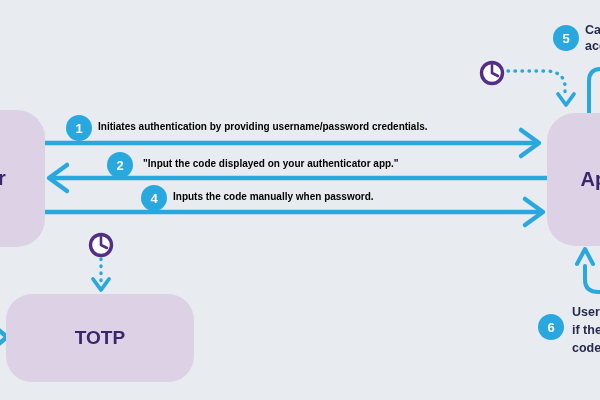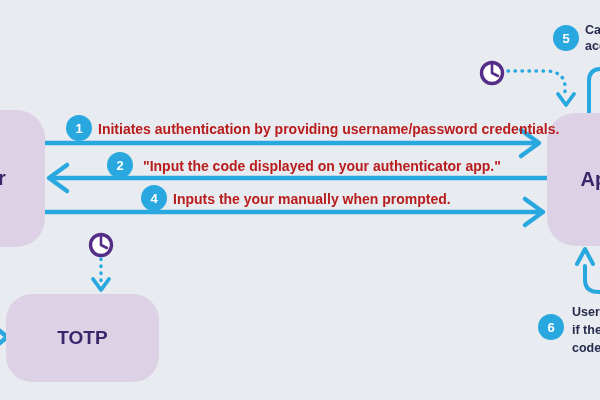--- a/index.html
+++ b/index.html
@@ -17,38 +17,38 @@
     background: #ddd2e5;
     border-radius: 28px;
     display: flex; flex-direction: column;
     align-items: center; justify-content: center;
     color: #38276b;
     font-weight: bold;
     text-align: center;
   }
   .box.user  { left: -78px; top: 110px; width: 123px; height: 137px; font-size: 20px; }
   .box.app   { left: 547px; top: 113px; width: 106px; height: 133px; font-size: 20px; }
-  .box.totp  { left: 6px;  top: 294px; width: 153px; height: 88px; font-size: 19px;
+  .box.totp  { left: 6px;  top: 294px; width: 188px; height: 88px; font-size: 19px;
                line-height: 24px; border-radius: 26px; gap: 8px; }
 
   .badge {
     position: absolute; width: 26px; height: 26px; border-radius: 50%;
     background: #29a8e0; color: #ffffff;
     display: flex; align-items: center; justify-content: center;
     font-size: 13px; font-weight: bold;
   }
   .badge.b1 { left: 66px;  top: 115px; }
   .badge.b2 { left: 107px; top: 152px; }
   .badge.b4 { left: 141px; top: 185px; }
   .badge.b5 { left: 553px; top: 25px; }
   .badge.b6 { left: 538px; top: 314px; }
 
   .arrow-label {
     position: absolute;
-    font-size: 14px; font-weight: 600; color: #b91c1c;
+    font-size: 10px; font-weight: 600; color: #000000;
     white-space: nowrap;
   }
   .arrow-label.l1 { left: 98px;  top: 121px; }
   .arrow-label.l2 { left: 143px; top: 158px; }
   .arrow-label.l4 { left: 173px; top: 191px; }
 
   .side-note {
     position: absolute;
     font-size: 12.5px; font-weight: bold; color: #272b4e;
     white-space: nowrap;
@@ -133,21 +133,21 @@
   </div>
   <div class="badge b5">
     <span>5</span>
   </div>
   <div class="badge b6">
     <span>6</span>
   </div>
 
   <div class="arrow-label l1">Initiates authentication by providing username/password credentials.</div>
   <div class="arrow-label l2">"Input the code displayed on your authenticator app."</div>
-  <div class="arrow-label l4">Inputs the your manually when prompted.</div>
+  <div class="arrow-label l4">Inputs the code manually when password.</div>
 
   <div class="side-note n5">
     <div>Ca</div>
     <div>acc</div>
   </div>
   <div class="side-note n6">
     <div>User</div>
     <div>if the</div>
     <div>code</div>
   </div>

